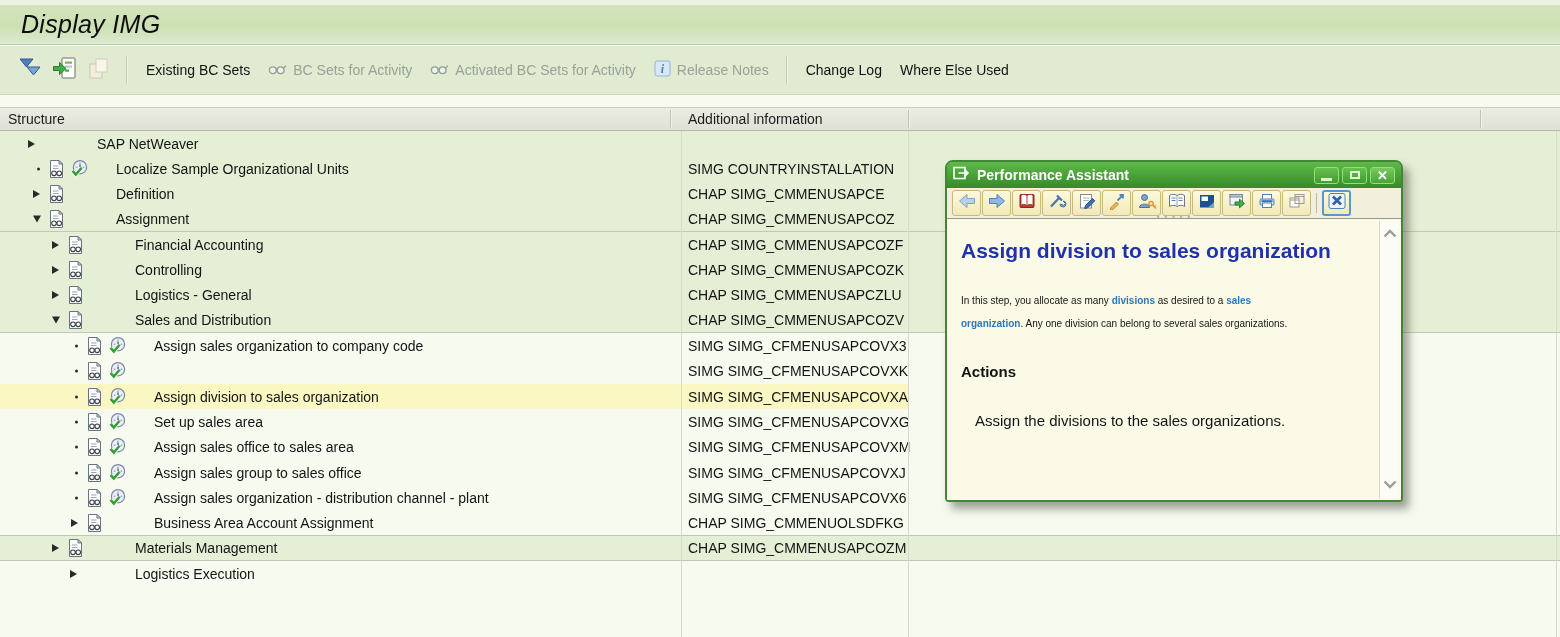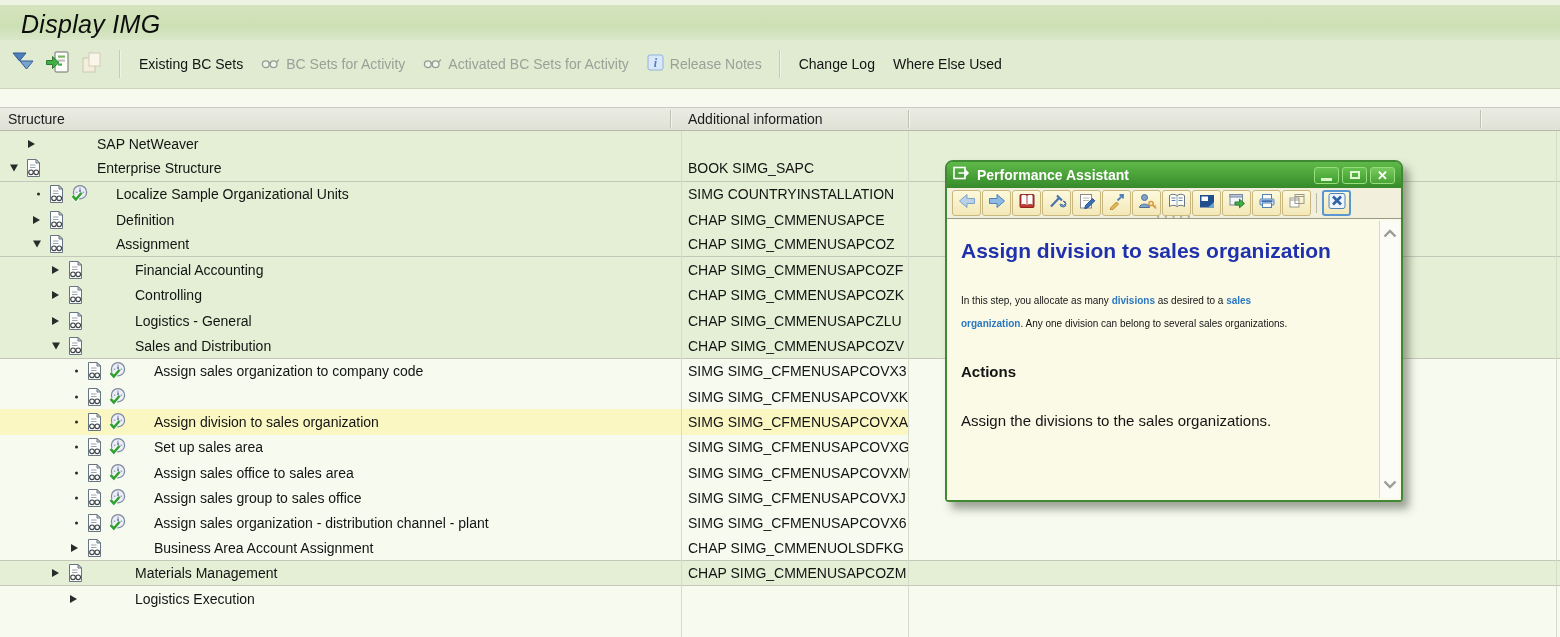--- a/index.html
+++ b/index.html
@@ -9,23 +9,23 @@
 
   
   .topstrip{position:absolute;left:0;top:0;width:100%;height:5px;background:#edf3e3;}
   .titlebar{position:absolute;left:0;top:5px;width:100%;height:40px;
             background:linear-gradient(#d5e4bd,#cde0b4 55%,#dcead0);
             border-bottom:1px solid #bccfa4;}
   .page-title{position:absolute;left:21px;top:5px;font-size:25px;font-weight:normal;
               font-style:italic;color:#0d0d0d;letter-spacing:.3px;text-align:center;}
 
   
-  .apptoolbar{position:absolute;left:0;top:40px;width:100%;height:49px;
+  .apptoolbar{position:absolute;left:0;top:46px;width:100%;height:49px;
               background:#e0ebd1;border-bottom:1px solid #ccd6bc;
-              display:flex;align-items:center;padding-left:9px;}
+              display:flex;align-items:center;padding-left:16px;}
   .tico{width:30px;height:28px;display:flex;align-items:center;justify-content:center;margin-right:4px;}
   .tsep{width:1px;height:28px;background:#c3cdb3;margin:0 10px 0 8px;box-shadow:1px 0 0 #eef3e6;}
   .tbtn{display:flex;align-items:center;gap:6px;font-size:14px;color:#141414;
         padding:5px 9px;white-space:nowrap;}
   .tbtn.disabled{color:#98a298;}
 
   
   .colhead{position:absolute;left:0;top:107px;width:100%;height:24px;
            background:linear-gradient(#ebede4,#dfe1d6);
            border-top:1px solid #c9ccbe;border-bottom:1px solid #b6b9ab;
@@ -71,21 +71,21 @@
   .pa-btn.active{border:2px solid #5a96d2;}
   .pa-sep{width:1px;height:20px;background:#b9b9a8;margin:0 5px 0 4px;}
   .pa-grip{position:absolute;left:50%;bottom:-2px;transform:translateX(-50%);
            color:#b7b79c;font-size:9px;letter-spacing:1px;line-height:6px;}
   .pa-content{position:absolute;left:0;top:57px;right:0;bottom:0;background:#fbfae7;
               padding:20px 36px 0 14px;overflow:hidden;}
   .pa-heading{font-size:21px;font-weight:bold;color:#1f31ad;margin:0 0 26px 0;}
   .pa-par{font-size:10px;line-height:23px;color:#141414;margin:0 0 28px 0;max-width:505px;}
   .pa-link{color:#2b77c0;font-weight:bold;}
   .pa-actions{font-size:15px;font-weight:bold;color:#141414;margin:0 0 32px 0;}
-  .pa-text{font-size:15px;color:#141414;margin:0;}
+  .pa-text{font-size:15px;color:#141414;margin:14px;}
   .pa-scroll{position:absolute;right:2px;top:59px;bottom:2px;width:20px;background:#fcfcf6;
              border-left:1px solid #d8d8ca;display:flex;flex-direction:column;
              justify-content:space-between;align-items:center;padding:4px 0;}
 </style>
 </head>
 <body>
 
 <div class="screen">
 
   <div class="topstrip"></div>
@@ -158,35 +158,20 @@
     <span class="h2">Additional information</span>
     <div class="hsep" style="left:670px"></div>
     <div class="hsep" style="left:908px"></div>
     <div class="hsep" style="left:1480px"></div>
   </div>
 
   <div class="tree" id="tree">
       <div class="trow green">
         <span class="exp collapsed" style="left: 28px;"></span>
         <span class="tlabel" style="left: 97px;">SAP NetWeaver</span>
-      </div>
-      <div class="trow green sepafter">
-        <span class="exp expanded" style="left: 10px;"></span>
-        <span class="islot" style="left: 25px;">
-          <svg width="17" height="19" viewBox="0 0 17 19">
-            <path d="M2.5 1h8.5l3.5 3.5V18h-12z" fill="#fefefe" stroke="#66757f"></path>
-            <path d="M11 1v3.5h3.5z" fill="#d7dfe6" stroke="#66757f"></path>
-            <path d="M5 6.5h5.5M5 9h5.5" stroke="#9aa6ae" stroke-width="1"></path>
-            <circle cx="6" cy="13.8" r="2.3" fill="none" stroke="#3c4246" stroke-width="1.1"></circle>
-            <circle cx="11.2" cy="13.8" r="2.3" fill="none" stroke="#3c4246" stroke-width="1.1"></circle>
-            <path d="M8.3 13.6h.8" stroke="#3c4246"></path>
-          </svg>
-        </span>
-        <span class="tlabel" style="left: 97px;">Enterprise Structure</span>
-        <span class="tinfo">BOOK SIMG_SAPC</span>
       </div>
       <div class="trow green">
         <span class="exp leaf" style="left: 37px;"></span>
         <span class="islot" style="left: 48px;">
           <svg width="17" height="19" viewBox="0 0 17 19">
             <path d="M2.5 1h8.5l3.5 3.5V18h-12z" fill="#fefefe" stroke="#66757f"></path>
             <path d="M11 1v3.5h3.5z" fill="#d7dfe6" stroke="#66757f"></path>
             <path d="M5 6.5h5.5M5 9h5.5" stroke="#9aa6ae" stroke-width="1"></path>
             <circle cx="6" cy="13.8" r="2.3" fill="none" stroke="#3c4246" stroke-width="1.1"></circle>
             <circle cx="11.2" cy="13.8" r="2.3" fill="none" stroke="#3c4246" stroke-width="1.1"></circle>

